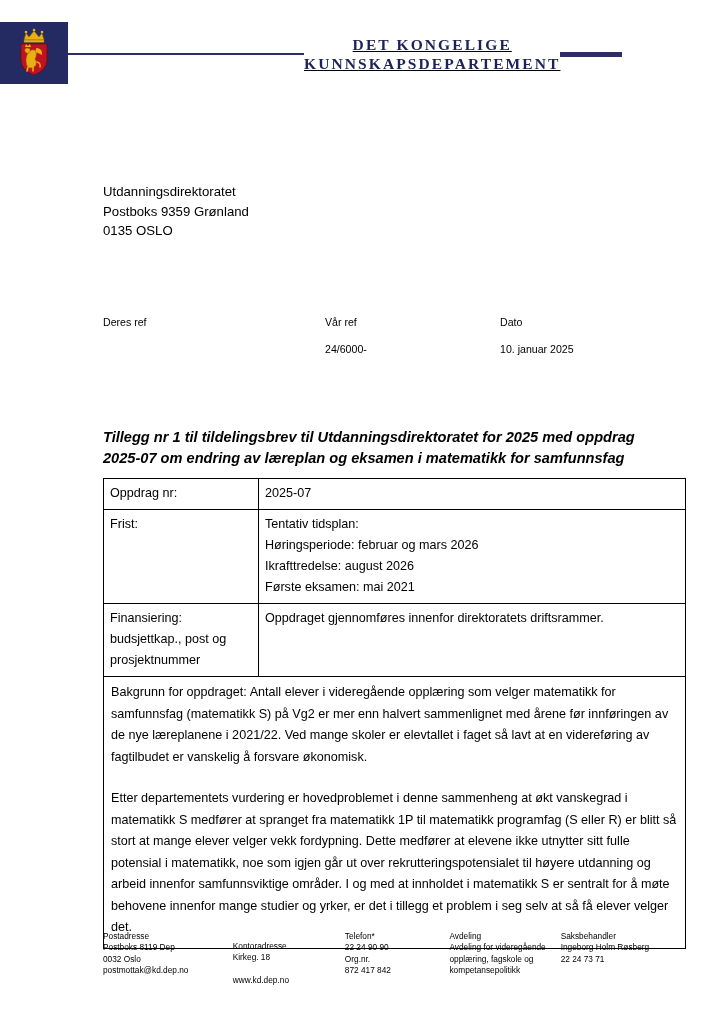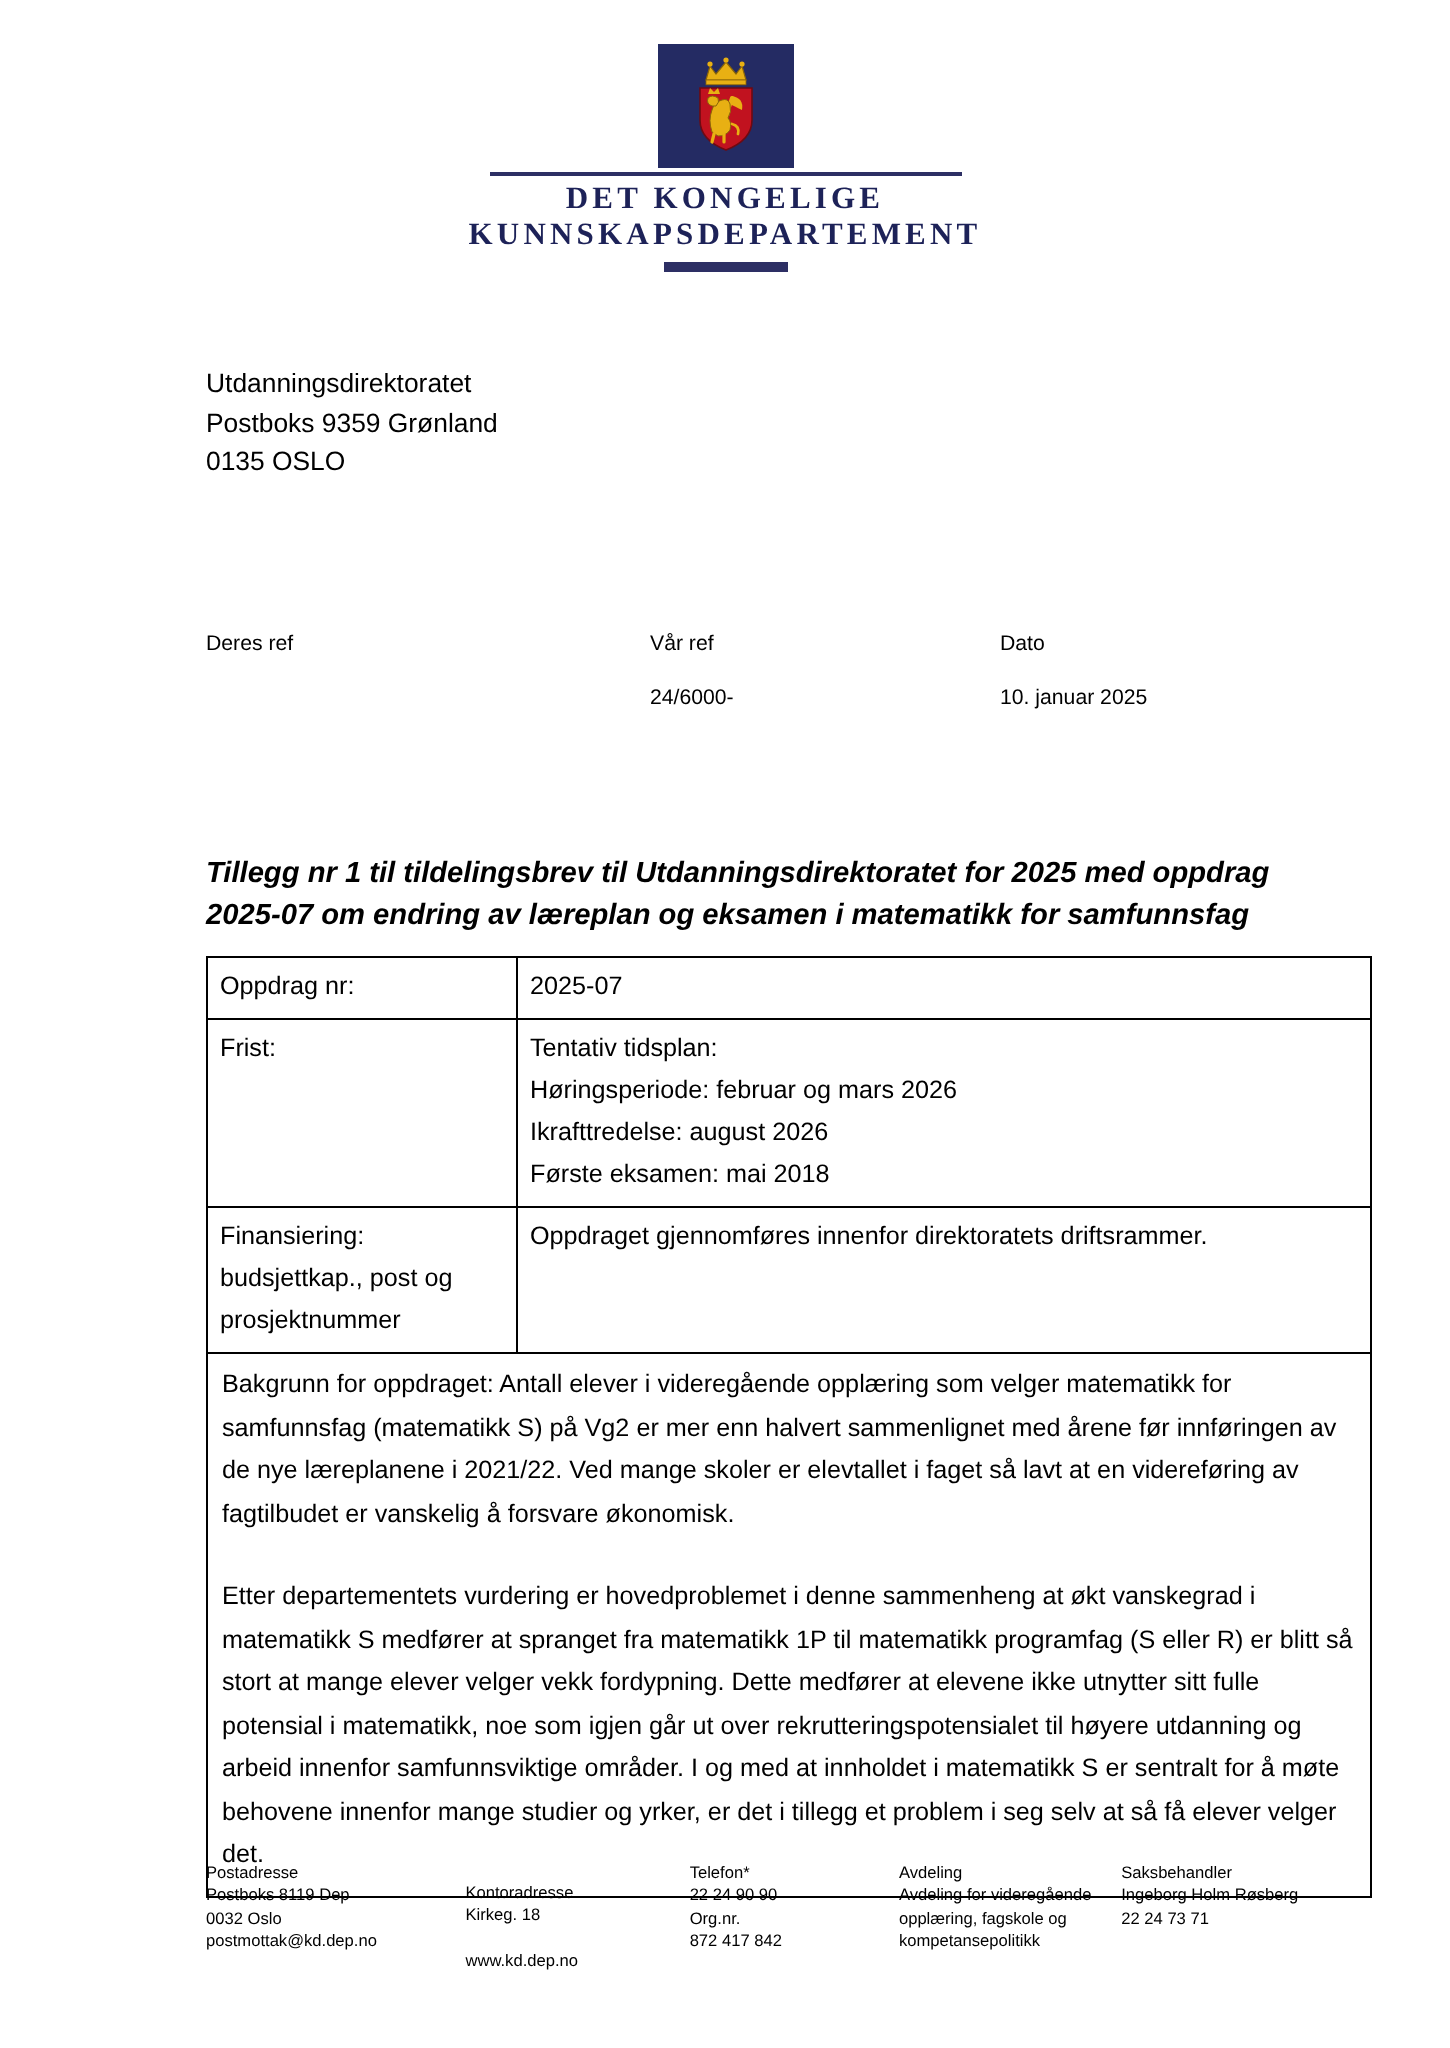--- a/index.html
+++ b/index.html
@@ -16,22 +16,22 @@
     overflow: hidden;
   }
 
   
   .letterhead {
     position: absolute;
     top: 22px;
     left: 0;
     width: 725px;
     display: flex;
-    flex-direction: column;
     align-items: center;
+    text-decoration: underline;
   }
   .crest-panel {
     width: 68px;
     height: 62px;
     background: #242b63;
     display: flex;
     align-items: center;
     justify-content: center;
   }
   .crest-svg { display: block; }
@@ -212,21 +212,21 @@
     <tr>
       <td class="label-cell">Oppdrag nr:</td>
       <td class="value-cell">2025-07</td>
     </tr>
     <tr>
       <td class="label-cell">Frist:</td>
       <td class="value-cell">
         <span class="stack-line">Tentativ tidsplan:</span>
         <span class="stack-line">Høringsperiode: februar og mars 2026</span>
         <span class="stack-line">Ikrafttredelse: august 2026</span>
-        <span class="stack-line">Første eksamen: mai 2018</span>
+        <span class="stack-line">Første eksamen: mai 2021</span>
       </td>
     </tr>
     <tr>
       <td class="label-cell">
         <span class="stack-line">Finansiering:</span>
         <span class="stack-line">budsjettkap., post og</span>
         <span class="stack-line">prosjektnummer</span>
       </td>
       <td class="value-cell">Oppdraget gjennomføres innenfor direktoratets driftsrammer.</td>
     </tr>

